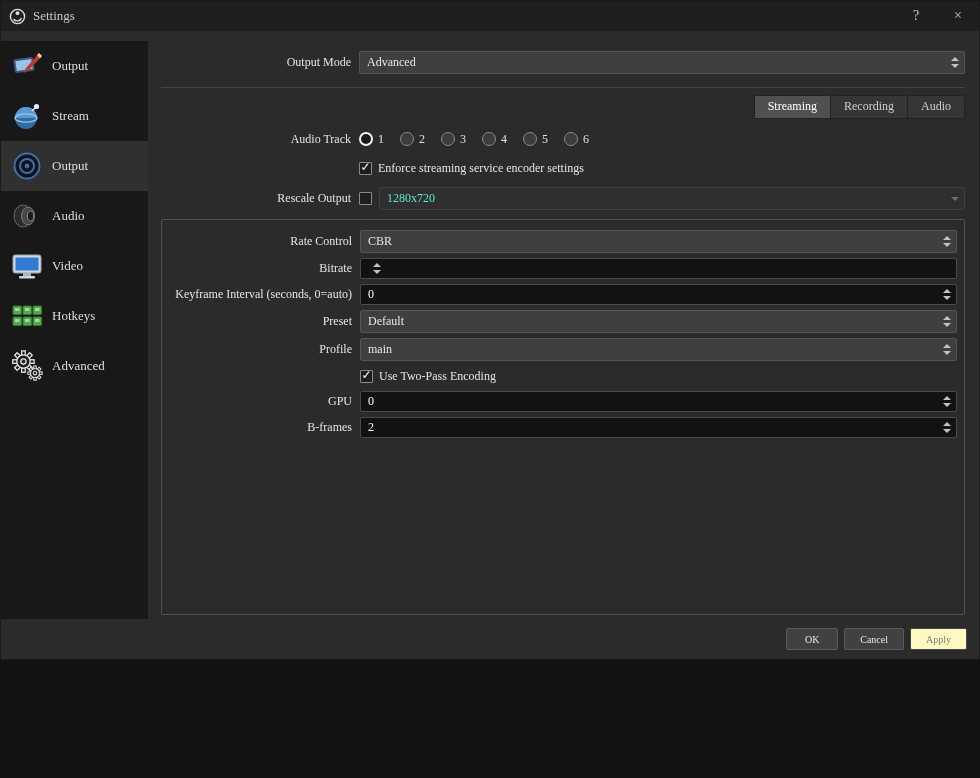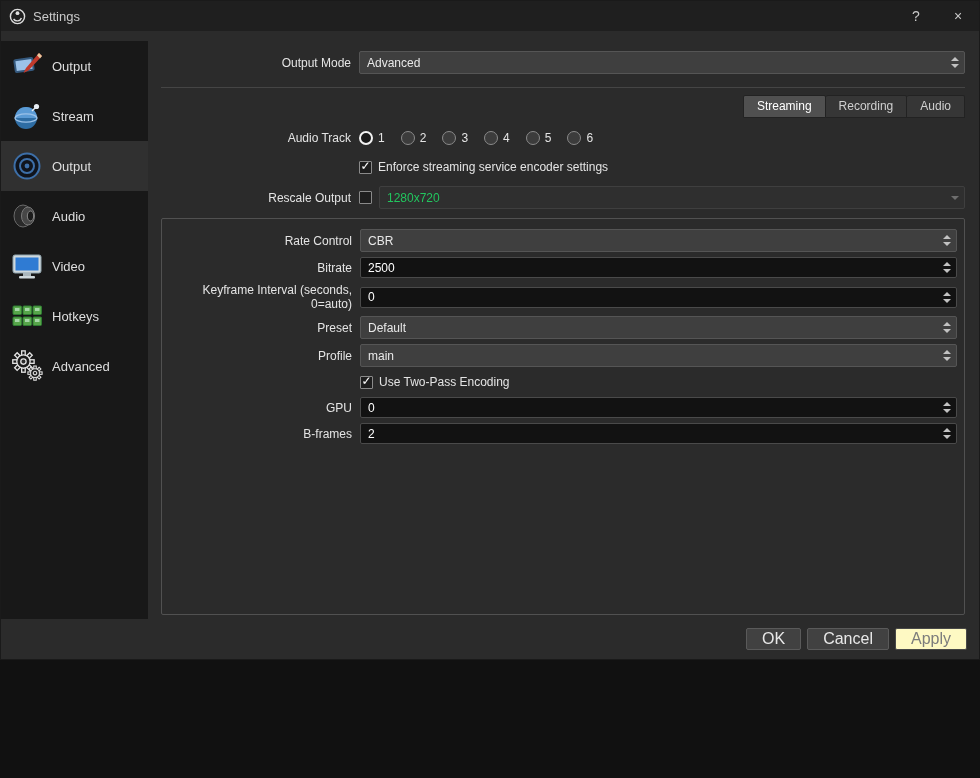--- a/index.html
+++ b/index.html
@@ -1,17 +1,17 @@
 <!DOCTYPE html>
 <html><head>
 <meta charset="utf-8">
 <style>
   html,body{margin:0;padding:0;background:#111;font-family:"Liberation Sans",sans-serif;}
   *{box-sizing:border-box;}
-  .window{width:980px;height:660px;background:#2b2b2b;display:flex;flex-direction:column;color:#e4e4e4;font-size:12px;overflow:hidden;border:1px solid #1a1a1a;}
+  .window{width:980px;height:660px;background:#2b2b2b;display:flex;flex-direction:column;color:#e4e4e4;font-size:12px;overflow:hidden;border:1px solid #1a1a1a;font-family:Liberation Serif, serif;}
 
   
   .titlebar{height:30px;background:#1f1f1f;display:flex;align-items:center;padding:0 0 0 8px;flex:none;}
   .titlebar .logo{width:17px;height:17px;margin-right:7px;}
   .titlebar .title{color:#c9c9c9;font-size:13px;flex:1;}
   .tb-btn{width:42px;height:30px;display:flex;align-items:center;justify-content:center;color:#c9c9c9;font-size:14px;cursor:default;}
 
   
   .body{flex:1;display:flex;padding-top:10px;overflow:hidden;}
   .sidebar{width:147px;flex:none;background:#181818;display:flex;flex-direction:column;}
@@ -20,21 +20,21 @@
   .side-item svg{width:32px;height:32px;flex:none;}
 
   .main{flex:1;display:flex;flex-direction:column;padding:10px 14px 0 13px;overflow:hidden;}
 
   .frow{display:flex;align-items:center;margin-bottom:9px;min-height:20px;}
   .flabel{width:190px;flex:none;text-align:right;margin-right:8px;color:#e4e4e4;}
   .ffield{flex:1;display:flex;align-items:center;}
 
   .combo{flex:1;height:23px;background:#3f3f3f;border:1px solid #555;border-radius:2px;display:flex;align-items:center;padding-left:7px;color:#e8e8e8;}
   .combo .ctext{flex:1;}
-  .combo.disabled{background:#2f2f2f;border-color:#3f3f3f;color:#22c55e;}
+  .combo.disabled{background:#2f2f2f;border-color:#3f3f3f;color:#5eead4;}
   .spin{flex:1;height:21px;background:#121212;border:1px solid #4a4a4a;border-radius:2px;display:flex;align-items:center;padding-left:7px;color:#fff;}
   .spin .ctext{flex:1;}
   .arrows{width:18px;height:100%;display:flex;flex-direction:column;align-items:center;justify-content:center;gap:3px;flex:none;}
   .tri-up{width:0;height:0;border-left:4px solid transparent;border-right:4px solid transparent;border-bottom:4px solid #c2c2c2;}
   .tri-down{width:0;height:0;border-left:4px solid transparent;border-right:4px solid transparent;border-top:4px solid #c2c2c2;}
   .combo.disabled .tri-down{border-top-color:#6e6e6e;}
 
   .sep{border:none;border-top:1px solid #454545;margin:4px 0 0 0;}
 
   .tabbar{display:flex;justify-content:flex-end;margin:7px 0 10px 0;}
@@ -51,21 +51,21 @@
   .checkbox{width:13px;height:13px;background:#1e1e1e;border:1px solid #8a8a8a;border-radius:1px;display:flex;align-items:center;justify-content:center;flex:none;}
   .checkbox .mark{display:none;color:#fff;font-size:12px;line-height:1;transform:translateY(-1px);}
   .checkbox.checked .mark{display:block;}
   .rescale-check{margin-right:7px;}
 
   .groupbox{flex:1;border:1px solid #515151;border-radius:2px;margin-bottom:4px;padding:10px 7px 10px 0;overflow:hidden;}
   .groupbox .frow{margin-bottom:5px;}
 
   
   .footer{height:40px;flex:none;display:flex;align-items:center;justify-content:flex-end;gap:6px;padding-right:12px;}
-  .btn{height:22px;min-width:52px;padding:0 15px;background:#414141;border:1px solid #5a5a5a;border-radius:2px;color:#e8e8e8;font-size:16px;display:flex;align-items:center;justify-content:center;}
+  .btn{height:22px;min-width:52px;padding:0 15px;background:#414141;border:1px solid #5a5a5a;border-radius:2px;color:#e8e8e8;font-size:10px;display:flex;align-items:center;justify-content:center;}
   .btn.disabled{color:#7c7c7c;background:#fef9c3;border-color:#484848;}
 </style>
 </head>
 <body>
 
 <div class="window">
 
   <div class="titlebar">
     <span class="logo">
       <svg viewBox="0 0 24 24">
@@ -271,21 +271,20 @@
                   <i class="tri-down"></i>
                 </span>
             </div>
           </div>
         </div>
 
         <div class="frow">
           <span class="flabel">Bitrate</span>
           <div class="ffield">
             <div class="spin">
-              <span class="ctext">2500</span>
               <span class="arrows">
                   <i class="tri-up"></i>
                   <i class="tri-down"></i>
                 </span>
             </div>
           </div>
         </div>
 
         <div class="frow">
           <span class="flabel">Keyframe Interval (seconds, 0=auto)</span>

